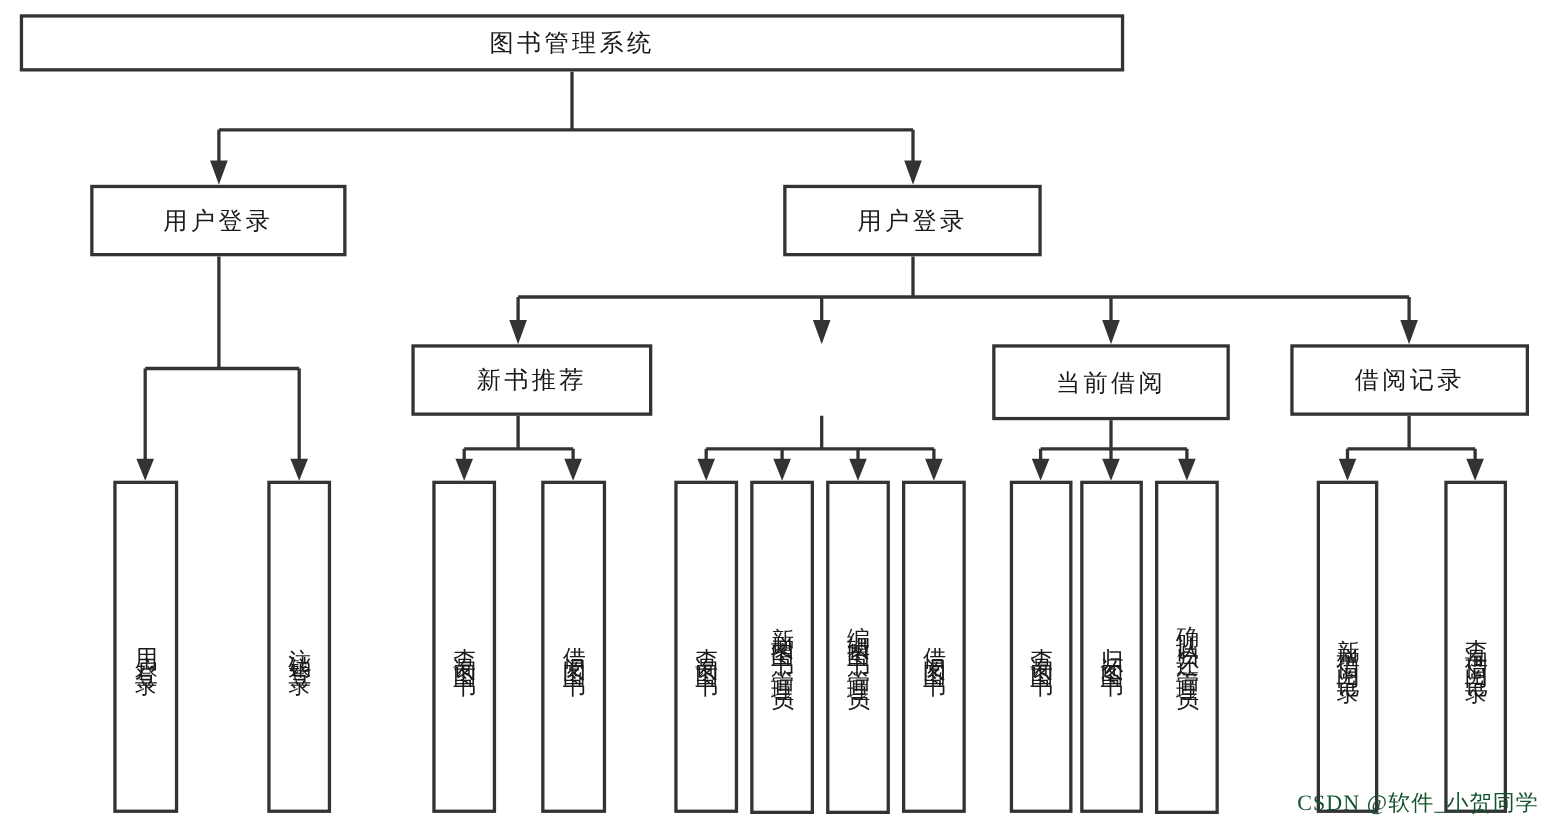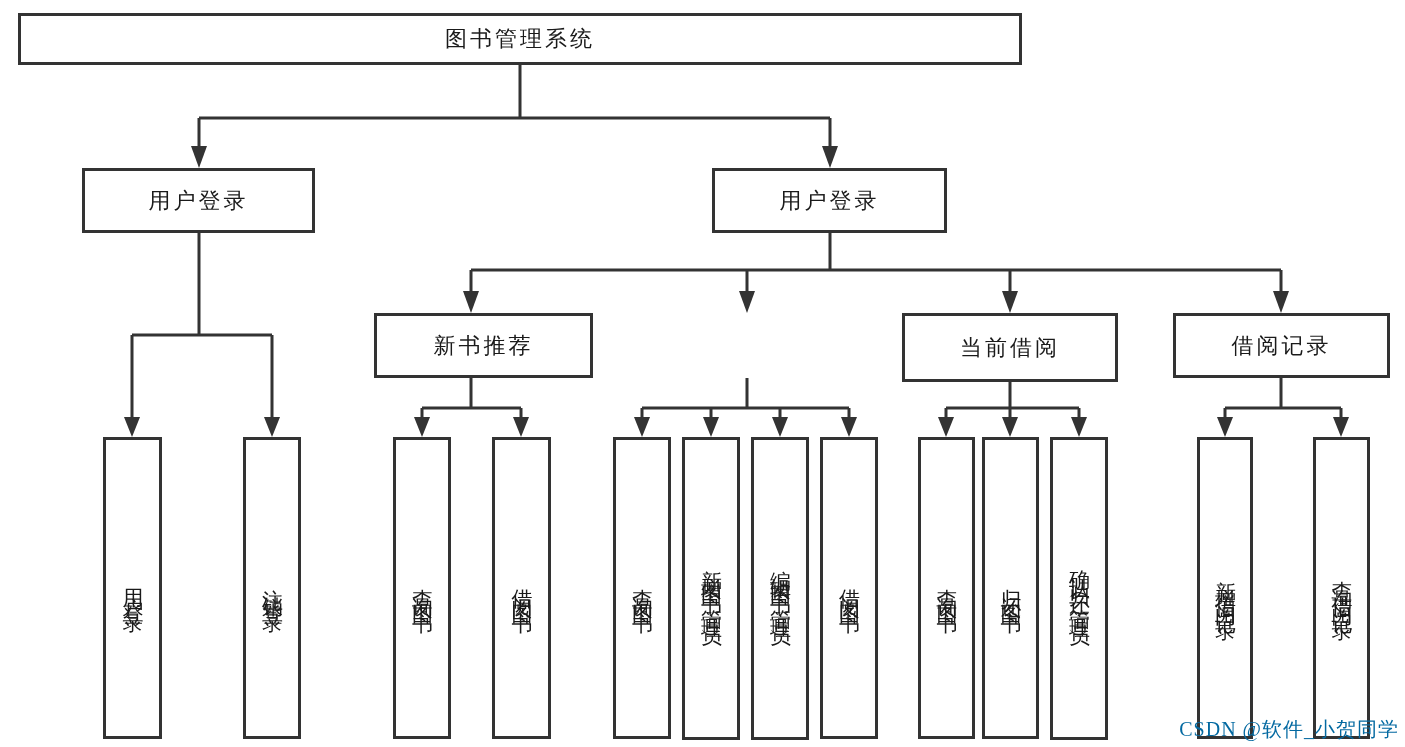--- a/index.html
+++ b/index.html
@@ -26,21 +26,21 @@
     writing-mode:vertical-rl;
     text-orientation:mixed;
     font-size:21px;
     letter-spacing:8px;
     line-height:1;
   }
   .watermark{
     position:absolute;
     right:6px;bottom:4px;
     font-size:20px;
-    color:#0369a1;
+    color:#14532d;
     letter-spacing:1px;
     white-space:nowrap;
   }
 </style>
 </head>
 <body>
 
 <div class="canvas">
 
   <svg class="conn-layer" width="1405" height="747" viewBox="0 0 1405 747" aria-hidden="true">

